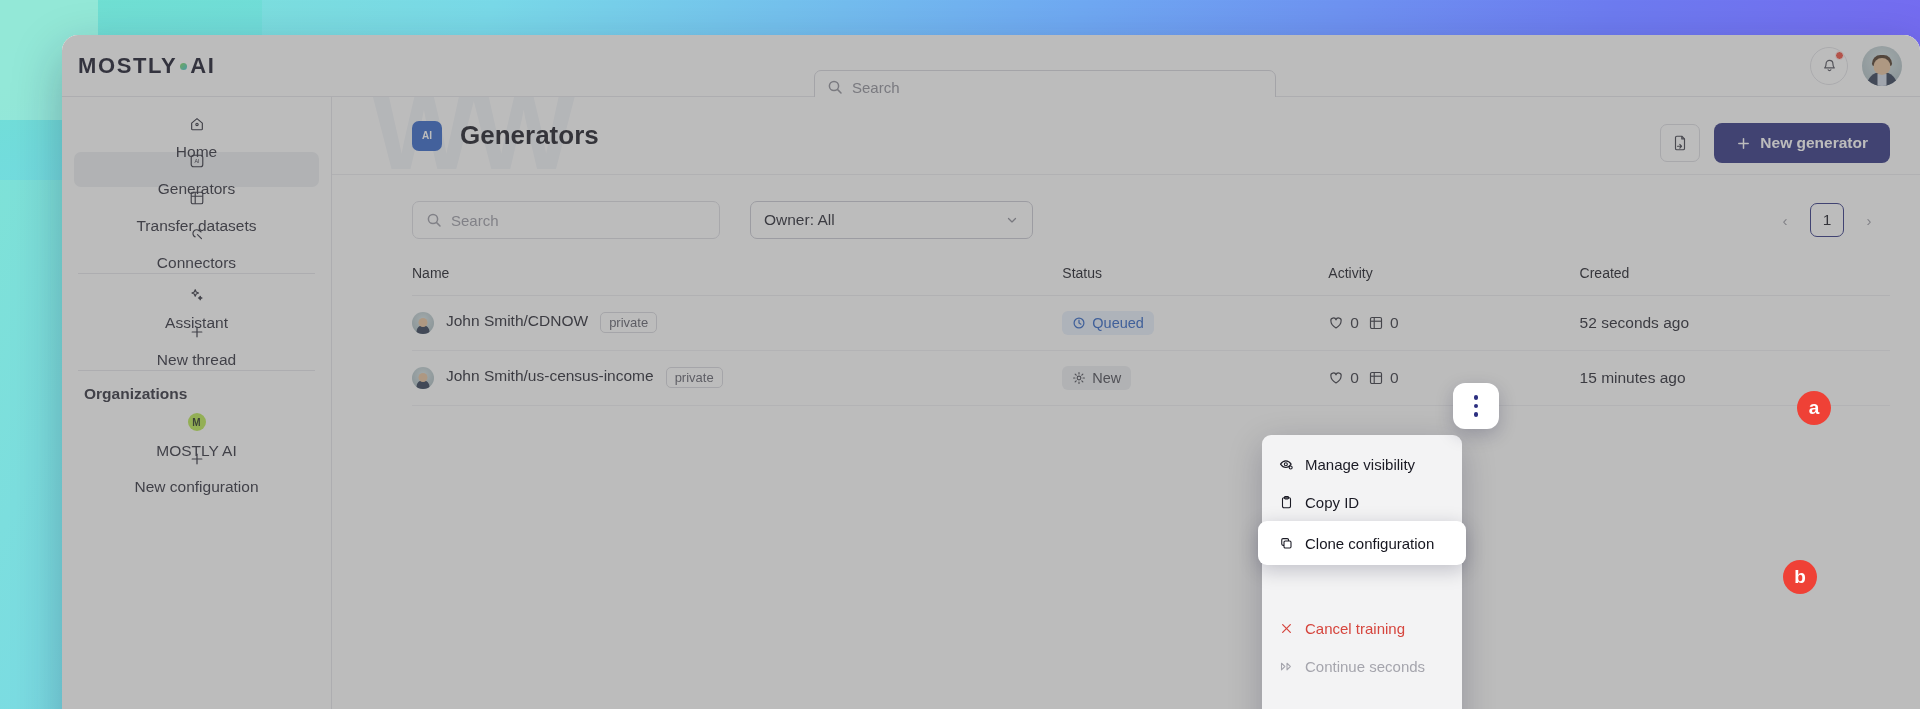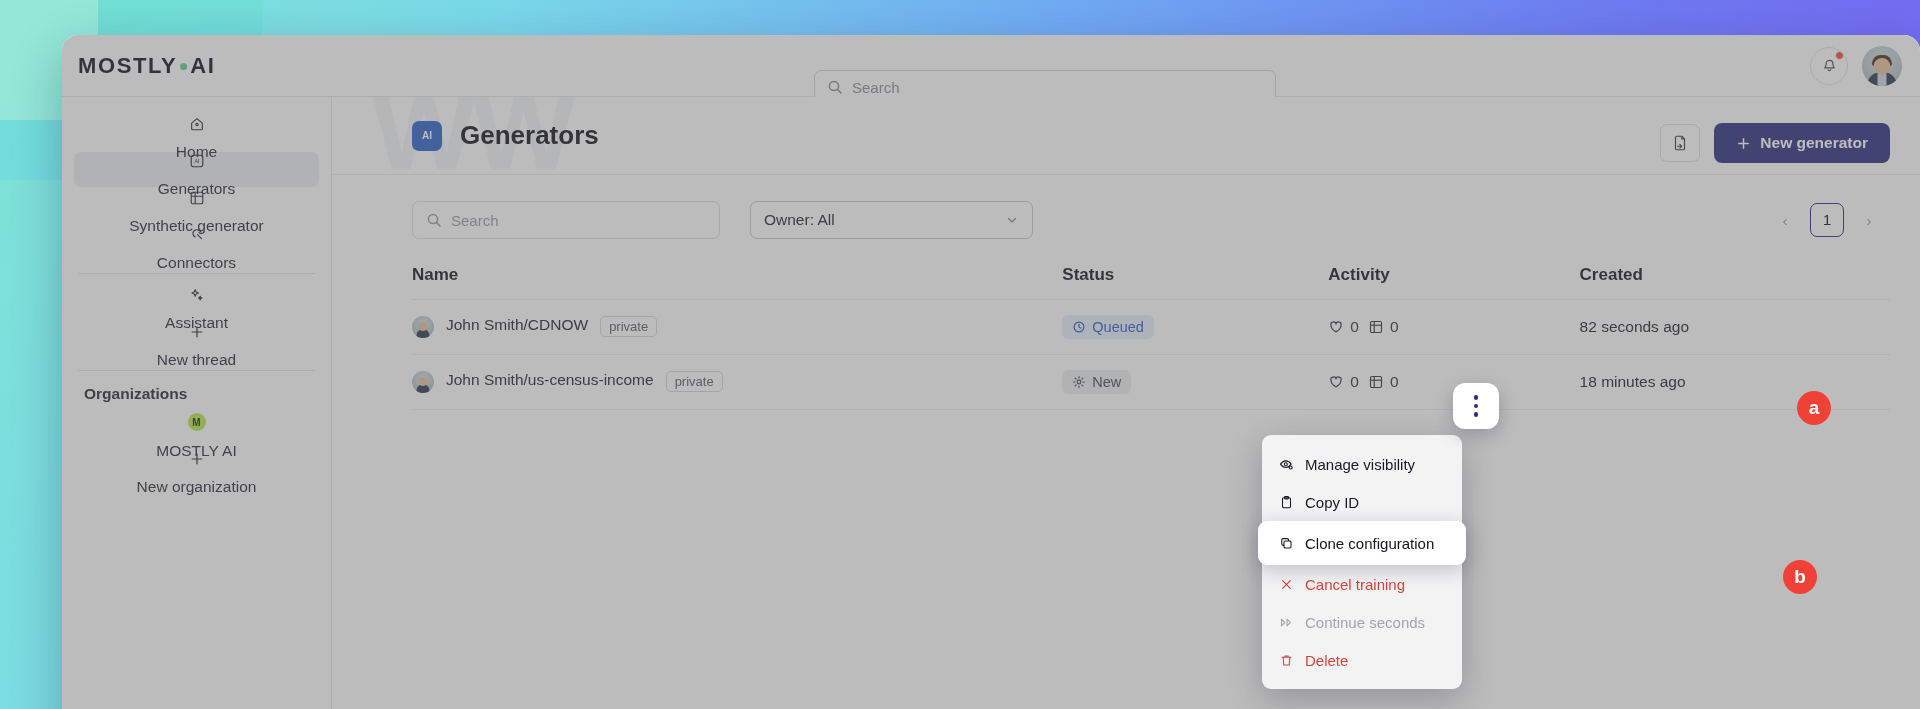--- a/index.html
+++ b/index.html
@@ -189,21 +189,21 @@
     color:#9a9aa4; font-size:15px; cursor:pointer;
   }
   .pg-cur {
     width:34px;height:34px;border:1px solid #2c2f80;border-radius:7px;
     display:flex;align-items:center;justify-content:center;
     color:#16161f;font-size:15.5px; cursor:pointer;
   }
 
   table.gen { width:calc(100% - 110px); margin:26px 30px 0 80px; border-collapse:collapse; }
   table.gen th {
-    text-align:left; font-size:17px; font-weight:700; color:#16161f;
+    text-align:left; font-size:14px; font-weight:400; color:#16161f;
     padding:0 0 14px 0; border-bottom:1px solid #ececf0;
   }
   table.gen td {
     padding:15px 0; border-bottom:1px solid #f0f0f3; font-size:15.5px; color:#23232e;
     vertical-align:middle;
   }
   .col-name { width:44%; }
   .col-status { width:18%; }
   .col-activity { width:17%; }
   .col-created { width:21%; }
@@ -247,21 +247,21 @@
     position:absolute; left:1200px; top:400px;
     width:200px; padding:10px 0; background:#f3f3f4; border-radius:9px;
     box-shadow:0 10px 34px rgba(10,10,40,.22);
     z-index:55;
   }
   .menu-item {
     height:38px; display:flex; align-items:center; gap:11px;
     padding:0 16px; font-size:15px; color:#1b1b25; cursor:pointer; white-space:nowrap;
   }
   .menu-item.disabled { color:#a5a5ad; cursor:default; }
-  .menu-item.danger { color:#d6453d; }
+  .menu-item.danger { color:#d6453d;margin-top:44px; }
   .menu-item .mi-ic { width:16px;height:16px;flex:none;display:flex;align-items:center;justify-content:center; }
   .menu-item.highlight {
     position:relative; background:#fff; border-radius:9px;
     box-shadow:0 5px 20px rgba(10,10,40,.22);
     margin:0 -4px; padding-left:20px; z-index:70; height:44px;
     color:#16161f; font-weight:400;
   }
 
   
   .anno {
@@ -345,21 +345,21 @@
       </div>
 
       <div class="nav-item">
         <span class="nav-icon">
           <svg width="16" height="16" viewBox="0 0 18 18" fill="none" stroke="#2b2b38" stroke-width="1.3">
             <rect x="2.5" y="2.5" width="13" height="13" rx="1.8"></rect>
             <line x1="2.5" y1="7" x2="15.5" y2="7"></line>
               <line x1="7" y1="2.5" x2="7" y2="15.5"></line>
           </svg>
         </span>
-        <span>Synthetic generator</span>
+        <span>Transfer datasets</span>
       </div>
 
       <div class="nav-item">
         <span class="nav-icon">
           <svg width="16" height="16" viewBox="0 0 18 18" fill="none" stroke="#2b2b38" stroke-width="1.3">
             <path d="M11.5 4.2a4.2 4.2 0 1 0-4.6 6.9" stroke-linecap="round"></path>
             <line x1="9.5" y1="8.5" x2="14" y2="13" stroke-linecap="round"></line>
             <line x1="11.2" y1="3.4" x2="13.6" y2="5.6" stroke-linecap="round"></line>
           </svg>
         </span>
@@ -397,21 +397,21 @@
         <span>MOSTLY AI</span>
       </div>
 
       <div class="nav-item">
         <span class="nav-icon">
           <svg width="16" height="16" viewBox="0 0 18 18" fill="none" stroke="#2b2b38" stroke-width="1.4">
             <line x1="9" y1="3.6" x2="9" y2="14.4" stroke-linecap="round"></line>
             <line x1="3.6" y1="9" x2="14.4" y2="9" stroke-linecap="round"></line>
           </svg>
         </span>
-        <span>New organization</span>
+        <span>New configuration</span>
       </div>
     </div>
 
     <div class="main">
 
       <div class="main-head">
         <div class="wm">WW</div>
         <div class="title-ico">AI</div>
         <div class="page-title">Generators</div>
 
@@ -508,21 +508,21 @@
                     <svg width="16" height="16" viewBox="0 0 18 18" fill="none" stroke="#33333d" stroke-width="1.3">
                       <rect x="2.8" y="2.8" width="12.4" height="12.4" rx="1.6"></rect>
                       <line x1="2.8" y1="7" x2="15.2" y2="7"></line>
                         <line x1="7" y1="2.8" x2="7" y2="15.2"></line>
                     </svg>
                   </span>
                   <span>0</span>
                 </span>
               </div>
             </td>
-            <td class="created-cell">82 seconds ago</td>
+            <td class="created-cell">52 seconds ago</td>
           </tr>
 
           <tr>
             <td>
               <div class="name-cell">
                 <span class="mini-avatar"></span>
                 <span>John Smith/us-census-income</span>
                 <span class="badge-private">private</span>
               </div>
             </td>
@@ -552,21 +552,21 @@
                     <svg width="16" height="16" viewBox="0 0 18 18" fill="none" stroke="#33333d" stroke-width="1.3">
                       <rect x="2.8" y="2.8" width="12.4" height="12.4" rx="1.6"></rect>
                       <line x1="2.8" y1="7" x2="15.2" y2="7"></line>
                         <line x1="7" y1="2.8" x2="7" y2="15.2"></line>
                     </svg>
                   </span>
                   <span>0</span>
                 </span>
               </div>
             </td>
-            <td class="created-cell">18 minutes ago</td>
+            <td class="created-cell">15 minutes ago</td>
           </tr>
         </tbody>
       </table>
 
     </div>
   </div>
 
   <div class="dim"></div>
 
   <div class="kebab">

